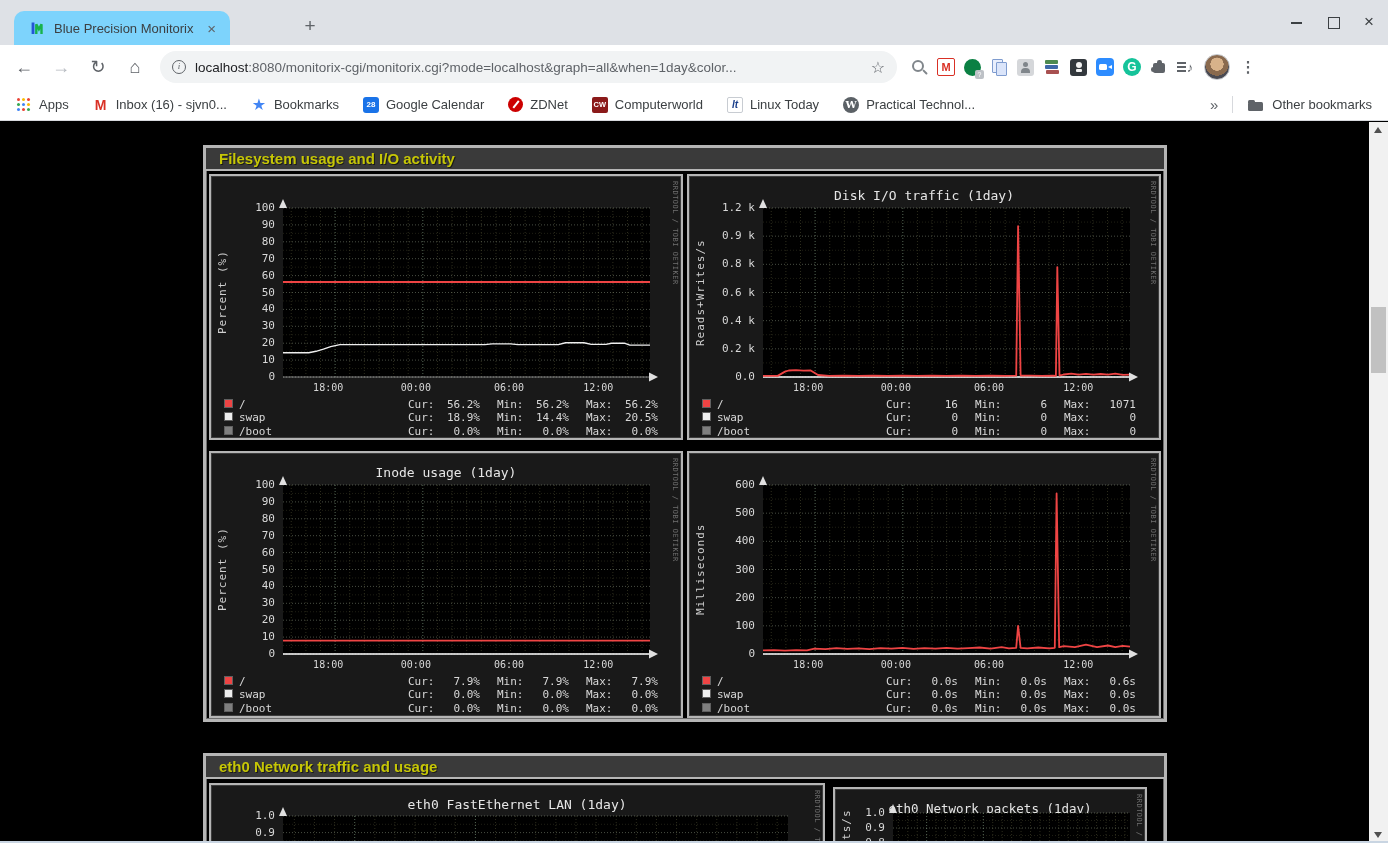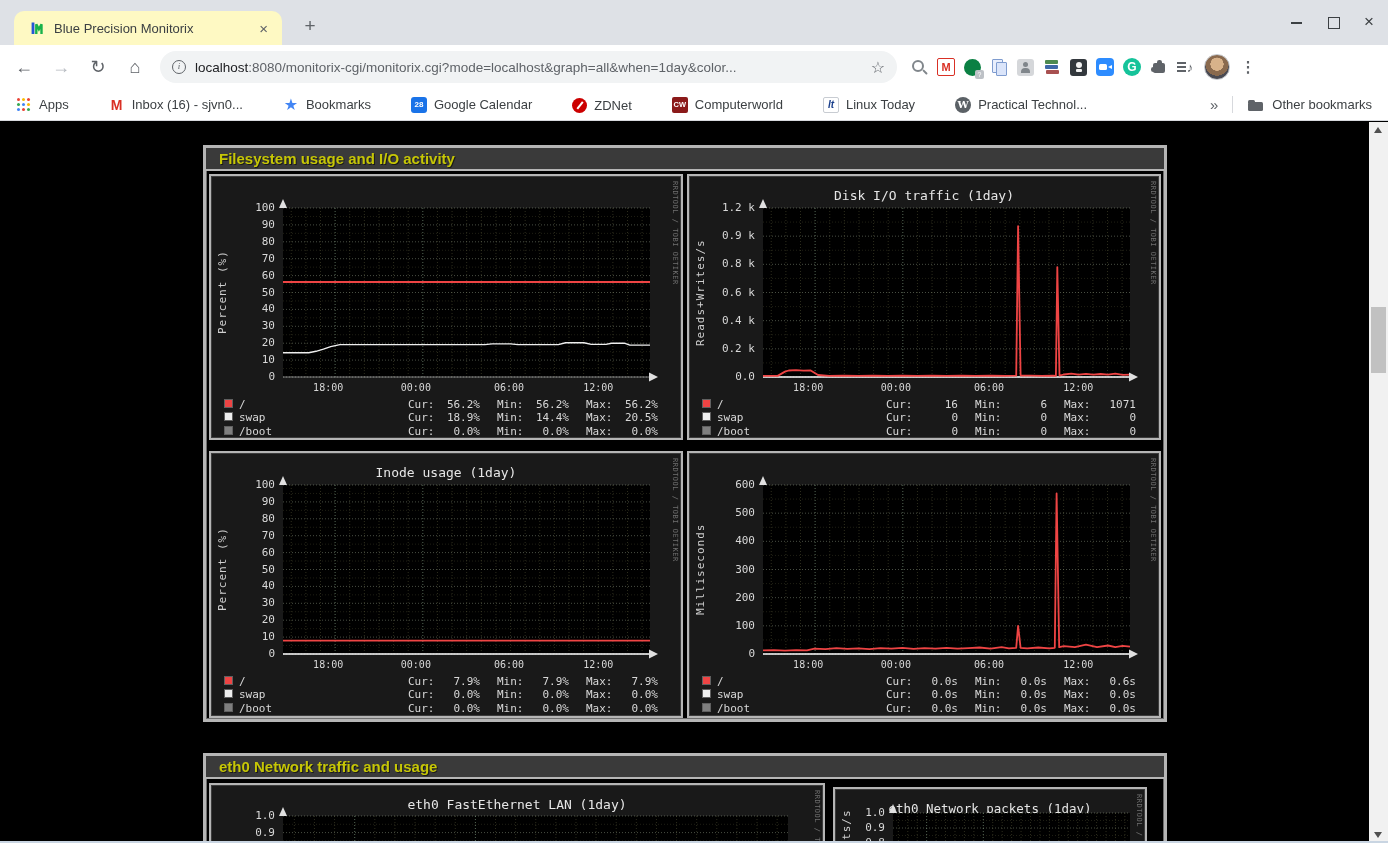--- a/index.html
+++ b/index.html
@@ -1,21 +1,21 @@
 <!DOCTYPE html>
 <html><head>
 <meta charset="utf-8">
 <style>
   * { margin:0; padding:0; box-sizing:border-box; }
   html,body { width:1388px; height:843px; overflow:hidden; background:#000; font-family:"Liberation Sans",sans-serif; }
   .mono { font-family:"DejaVu Sans Mono",monospace; }
 
   
   .tabstrip { position:relative; width:100%; height:45px; background:#dee1e6; }
-  .tab { position:absolute; left:14px; top:11px; width:268px; height:34px; background:#fef9c3; border-radius:10px 10px 0 0; display:flex; align-items:center; padding:0 10px; }
+  .tab { position:absolute; left:14px; top:11px; width:216px; height:34px; background:#7dd3fc; border-radius:10px 10px 0 0; display:flex; align-items:center; padding:0 10px; }
   .tab-favicon { width:16px; height:16px; margin:0 8px 0 6px; flex:none; }
   .tab-title { font-size:13px; color:#3c4043; white-space:nowrap; overflow:hidden; flex:1; }
   .tab-close { font-size:15px; color:#5f6368; padding:0 4px; cursor:default; }
   .newtab { position:absolute; left:296px; top:12px; width:28px; height:28px; text-align:center; line-height:28px; font-size:19px; color:#5f6368; }
   .wincontrols { position:absolute; right:12px; top:12px; display:flex; gap:22px; align-items:center; height:20px; }
   .wc { width:14px; height:14px; position:relative; color:#3c4043; }
   .wc-min::before { content:""; position:absolute; left:1px; top:7px; width:11px; height:2px; background:#3c4043; }
   .wc-max::before { content:""; position:absolute; left:2px; top:2px; width:10px; height:10px; border:1.6px solid #3c4043; }
   .wc-close { font-size:17px; line-height:14px; text-align:center; }
 
@@ -143,21 +143,21 @@
       <span class="ext zoom-icon"></span>
       <span class="ext grammarly-icon">G</span>
       <span class="ext puzzle-icon"></span>
       <span class="ext queue-icon">♪</span>
       <span class="ext profile-avatar"></span>
       <span class="ext menu-dots-icon">⋮</span>
     </div>
 </div>
 
 <div class="bookmarks">
-  <span id="bm-items" style="display:flex;align-items:flex-end;gap:40px;">
+  <span id="bm-items" style="display:flex;align-items:flex-start;gap:24px;">
       <span class="bm">
         <span class="bm-icon apps-bm"></span>
         <span>Apps</span>
       </span>
       <span class="bm">
         <span class="bm-icon gmail-bm">M</span>
         <span>Inbox (16) - sjvn0...</span>
       </span>
       <span class="bm">
         <span class="bm-icon star-bm">★</span>

